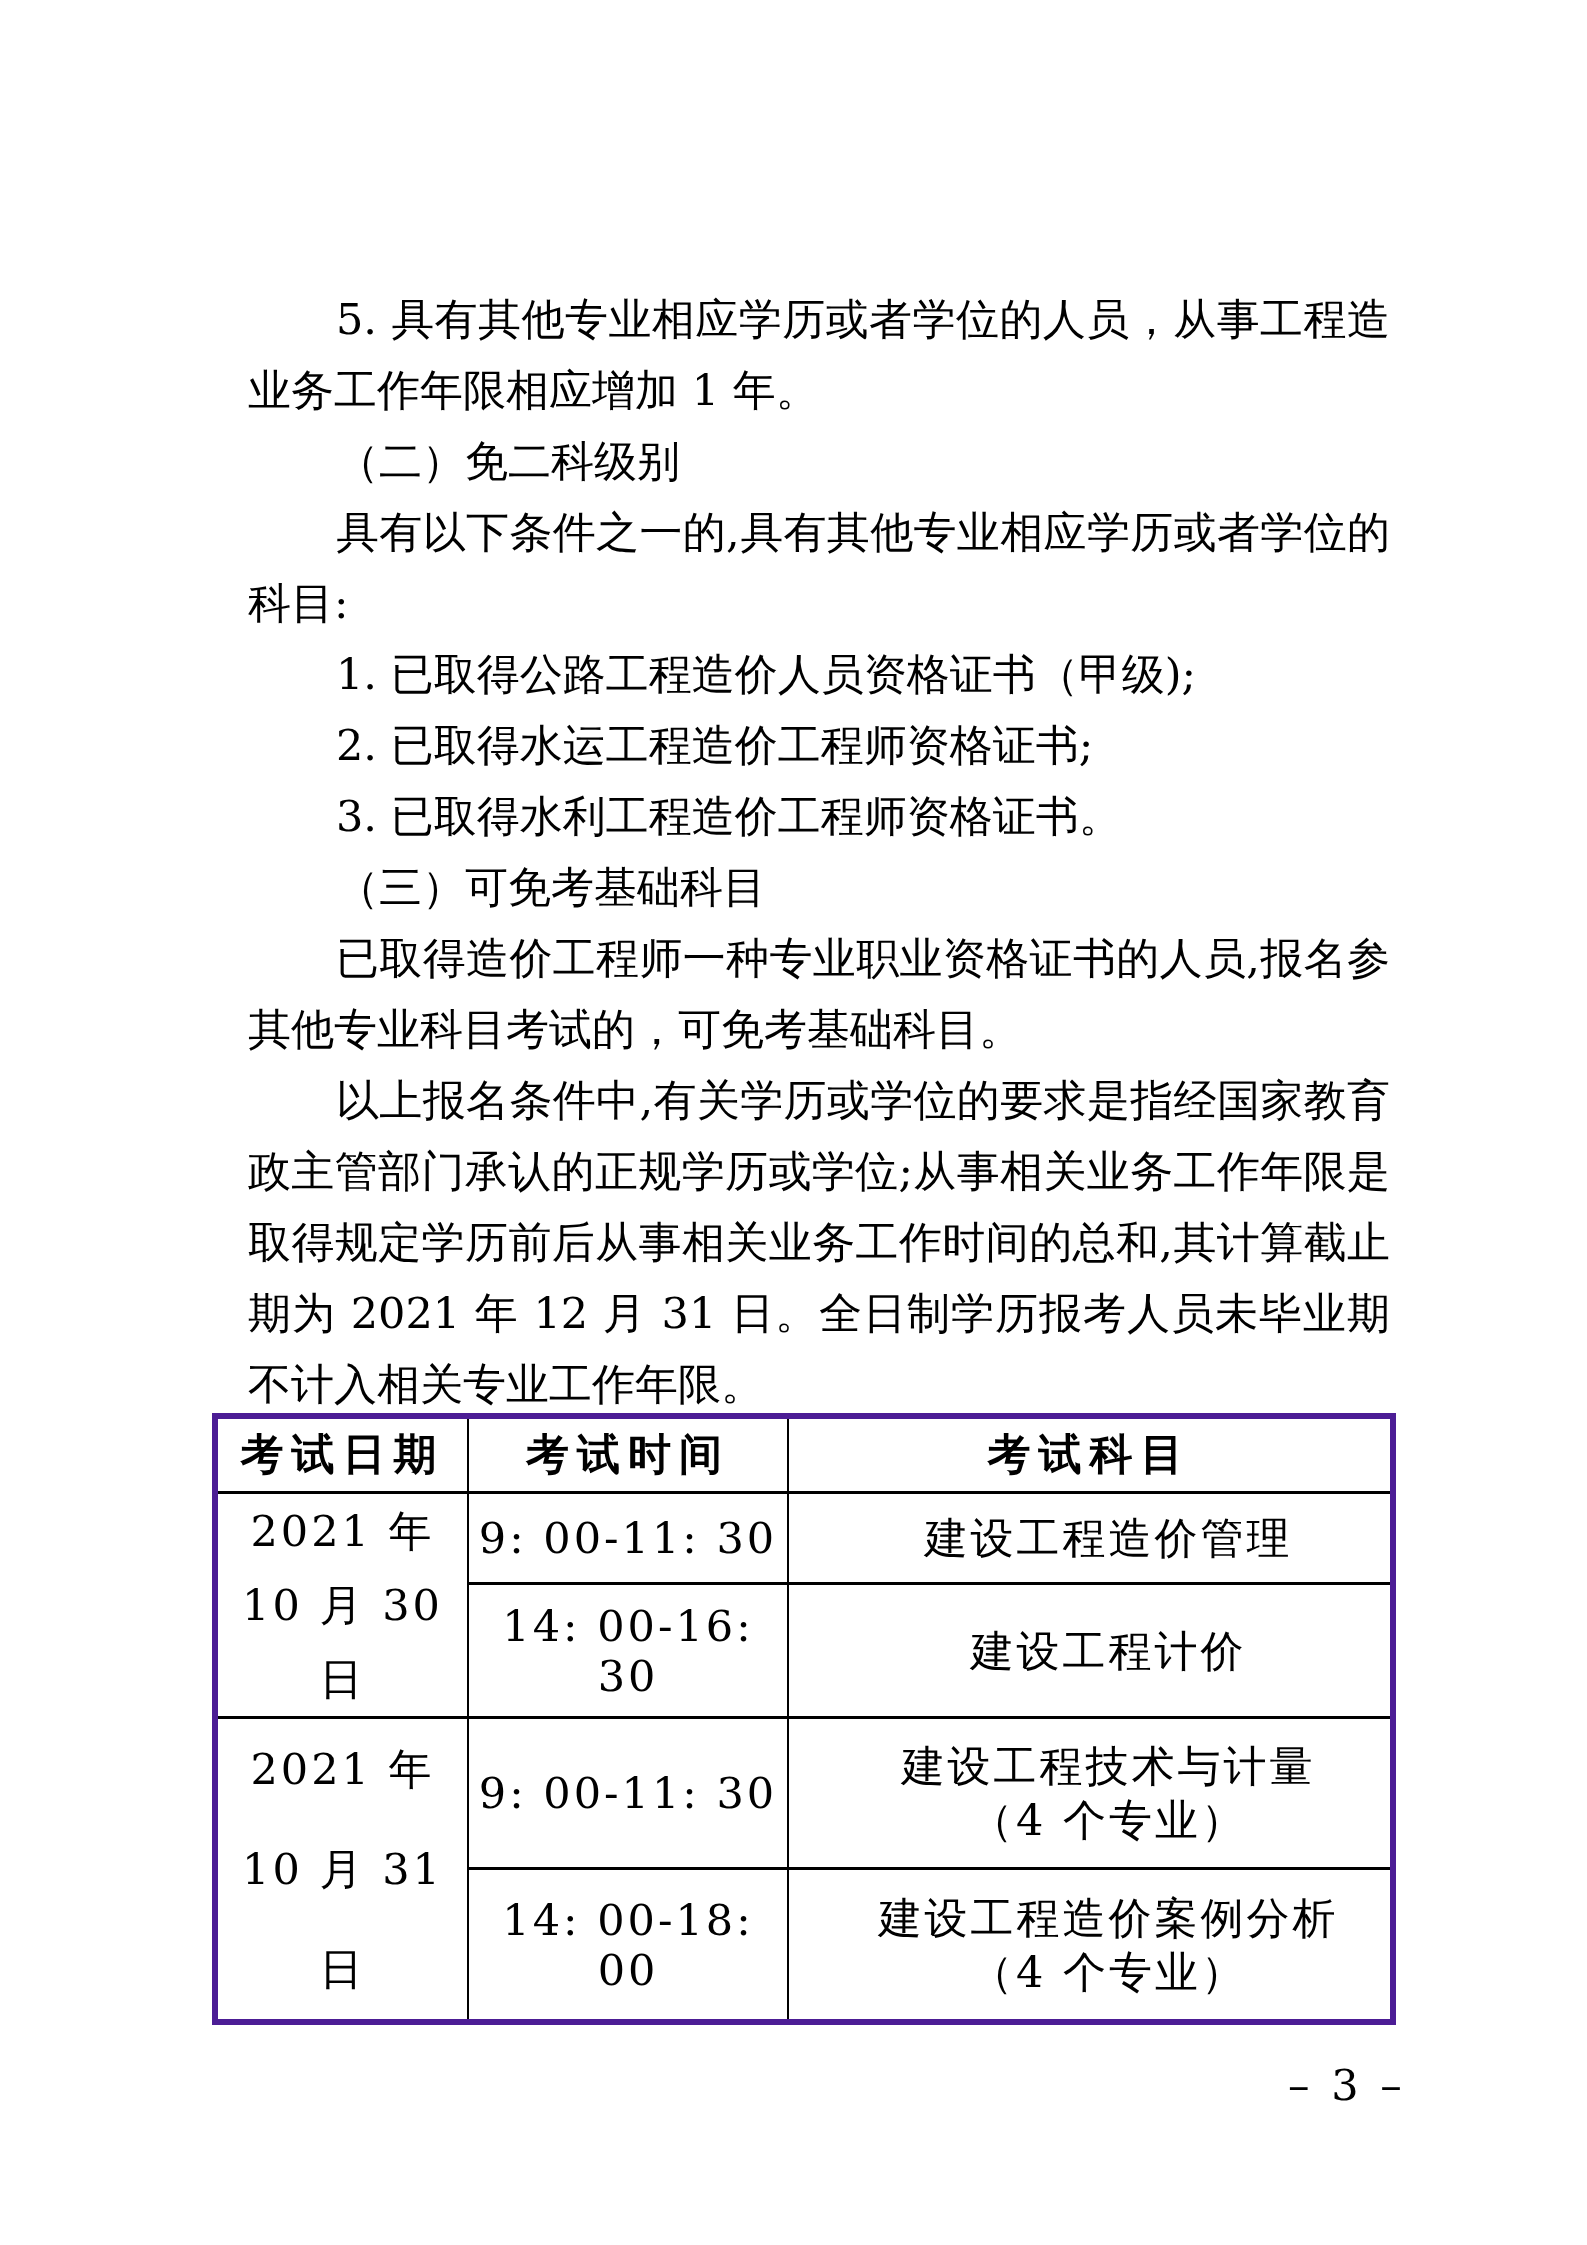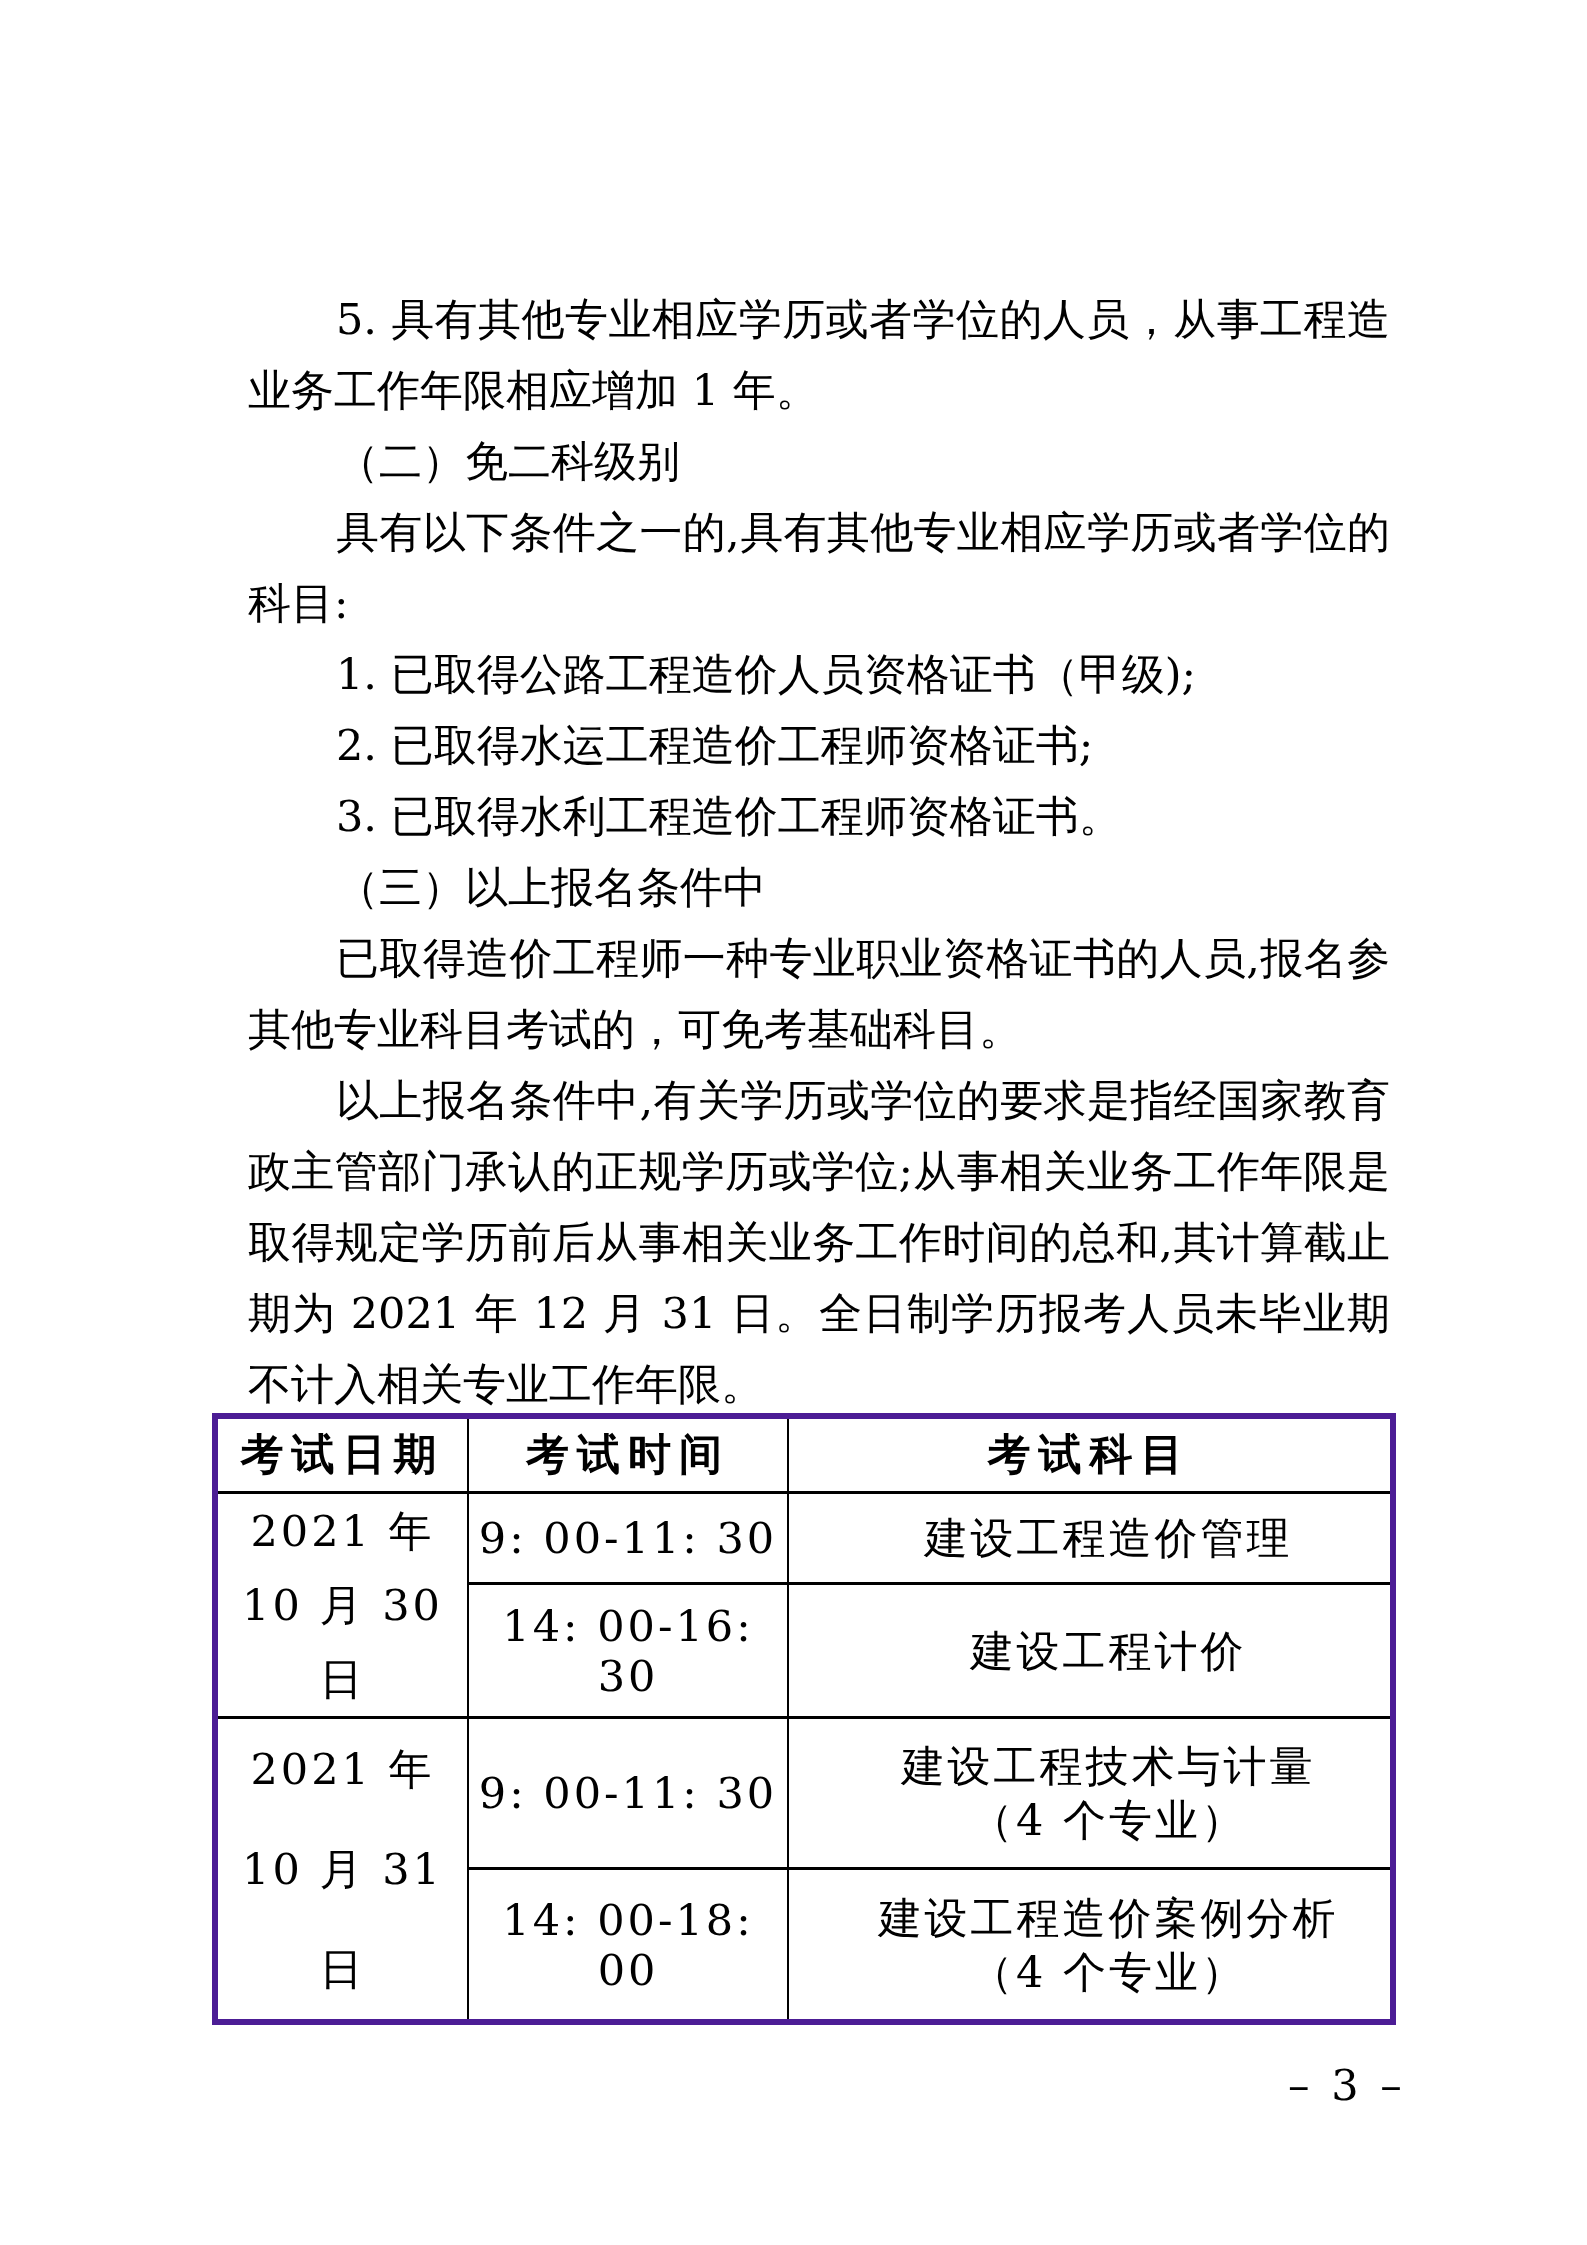--- a/index.html
+++ b/index.html
@@ -82,21 +82,21 @@
   <div class="content">
 
     <div class="ln ind full">5. 具有其他专业相应学历或者学位的人员，从事工程造价</div>
     <div class="ln">业务工作年限相应增加 1 年。</div>
     <div class="ln ind">（二）免二科级别</div>
     <div class="ln ind full">具有以下条件之一的,具有其他专业相应学历或者学位的人员</div>
     <div class="ln">科目:</div>
     <div class="ln ind">1. 已取得公路工程造价人员资格证书（甲级);</div>
     <div class="ln ind">2. 已取得水运工程造价工程师资格证书;</div>
     <div class="ln ind">3. 已取得水利工程造价工程师资格证书。</div>
-    <div class="ln ind">（三）以上报名条件中</div>
+    <div class="ln ind">（三）可免考基础科目</div>
     <div class="ln ind full">已取得造价工程师一种专业职业资格证书的人员,报名参加</div>
     <div class="ln">其他专业科目考试的，可免考基础科目。</div>
     <div class="ln ind full">以上报名条件中,有关学历或学位的要求是指经国家教育行</div>
     <div class="ln full">政主管部门承认的正规学历或学位;从事相关业务工作年限是指</div>
     <div class="ln full">取得规定学历前后从事相关业务工作时间的总和,其计算截止日</div>
     <div class="ln full">期为 2021 年 12 月 31 日。全日制学历报考人员未毕业期间经历</div>
     <div class="ln">不计入相关专业工作年限。</div>
 
     <table class="sched">
       <colgroup>

